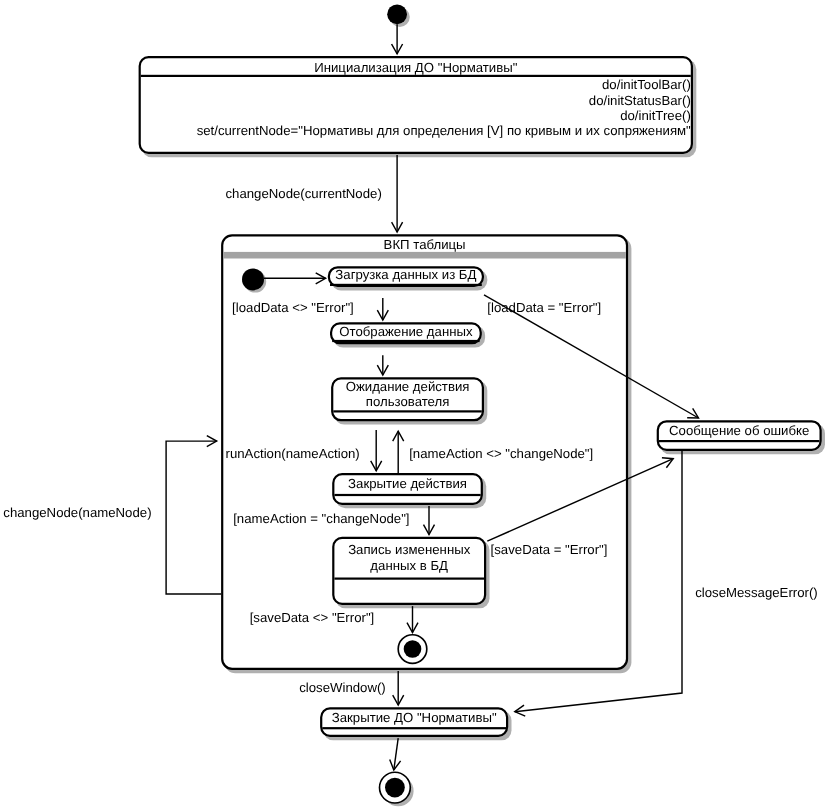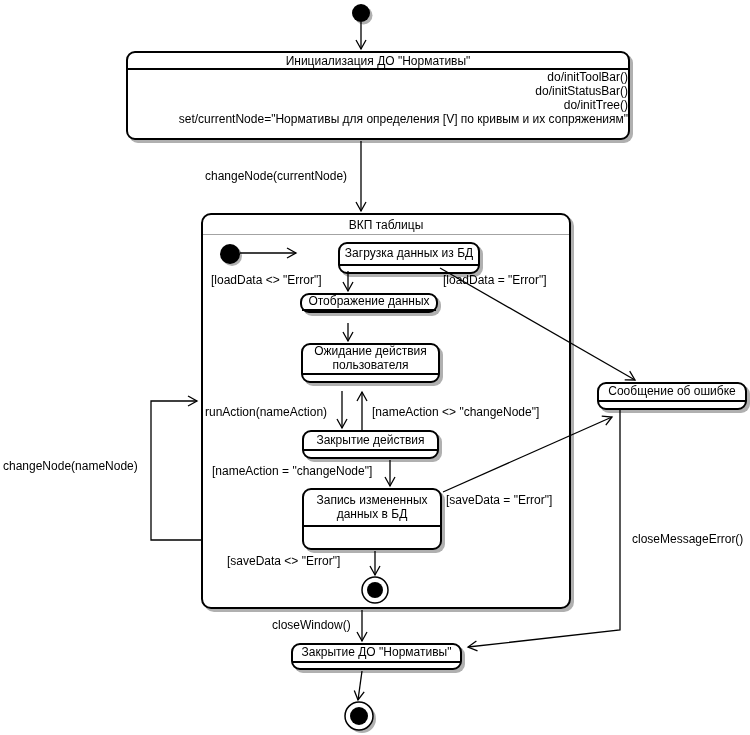--- a/index.html
+++ b/index.html
@@ -16,21 +16,21 @@
   .state .name{
     flex:1;display:flex;align-items:center;justify-content:center;
     text-align:center;line-height:1.15;padding:0 3px;white-space:pre-line;
   }
   .state .strip{border-top:2px solid #000;}
   .composite{
     position:absolute;background:#fff;border:2px solid #000;border-radius:10px;
     box-shadow:3px 3px 0 #b0b0b0;box-sizing:border-box;
   }
   .composite .title{
-    height:20px;border-bottom:1px solid #a3a3a3;display:flex;
+    height:20px;border-bottom:6px solid #a3a3a3;display:flex;
     align-items:center;justify-content:center;box-sizing:border-box;
   }
   .initbox{
     position:absolute;background:#fff;border:2px solid #000;border-radius:9px;
     box-shadow:3px 3px 0 #b0b0b0;box-sizing:border-box;
   }
   .initbox .title{
     height:17px;border-bottom:2px solid #000;display:flex;
     align-items:center;justify-content:center;box-sizing:border-box;
   }
@@ -48,21 +48,21 @@
     <div class="action">do/initToolBar()</div>
     <div class="action">do/initStatusBar()</div>
     <div class="action">do/initTree()</div>
     <div class="action">set/currentNode="Нормативы для определения [V] по кривым и их сопряжениям"</div>
   </div>
 
   <div class="composite" style="left:201px;top:213px;width:370px;height:396px;">
     <div class="title">ВКП таблицы</div>
   </div>
 
-  <div class="state" style="left:298px;top:242px;width:142px;height:32px;margin-left:40px;">
+  <div class="state" style="left:298px;top:242px;width:142px;height:19px;">
     <div class="name">Загрузка данных из БД</div>
     <div class="strip" style="height:6px;"></div>
   </div>
 
   <div class="state" style="left:300px;top:293px;width:138px;height:20px;">
     <div class="name">Отображение данных</div>
     <div class="strip" style="height:7px;"></div>
   </div>
 
   <div class="state" style="left:301px;top:343px;width:139px;height:40px;">

